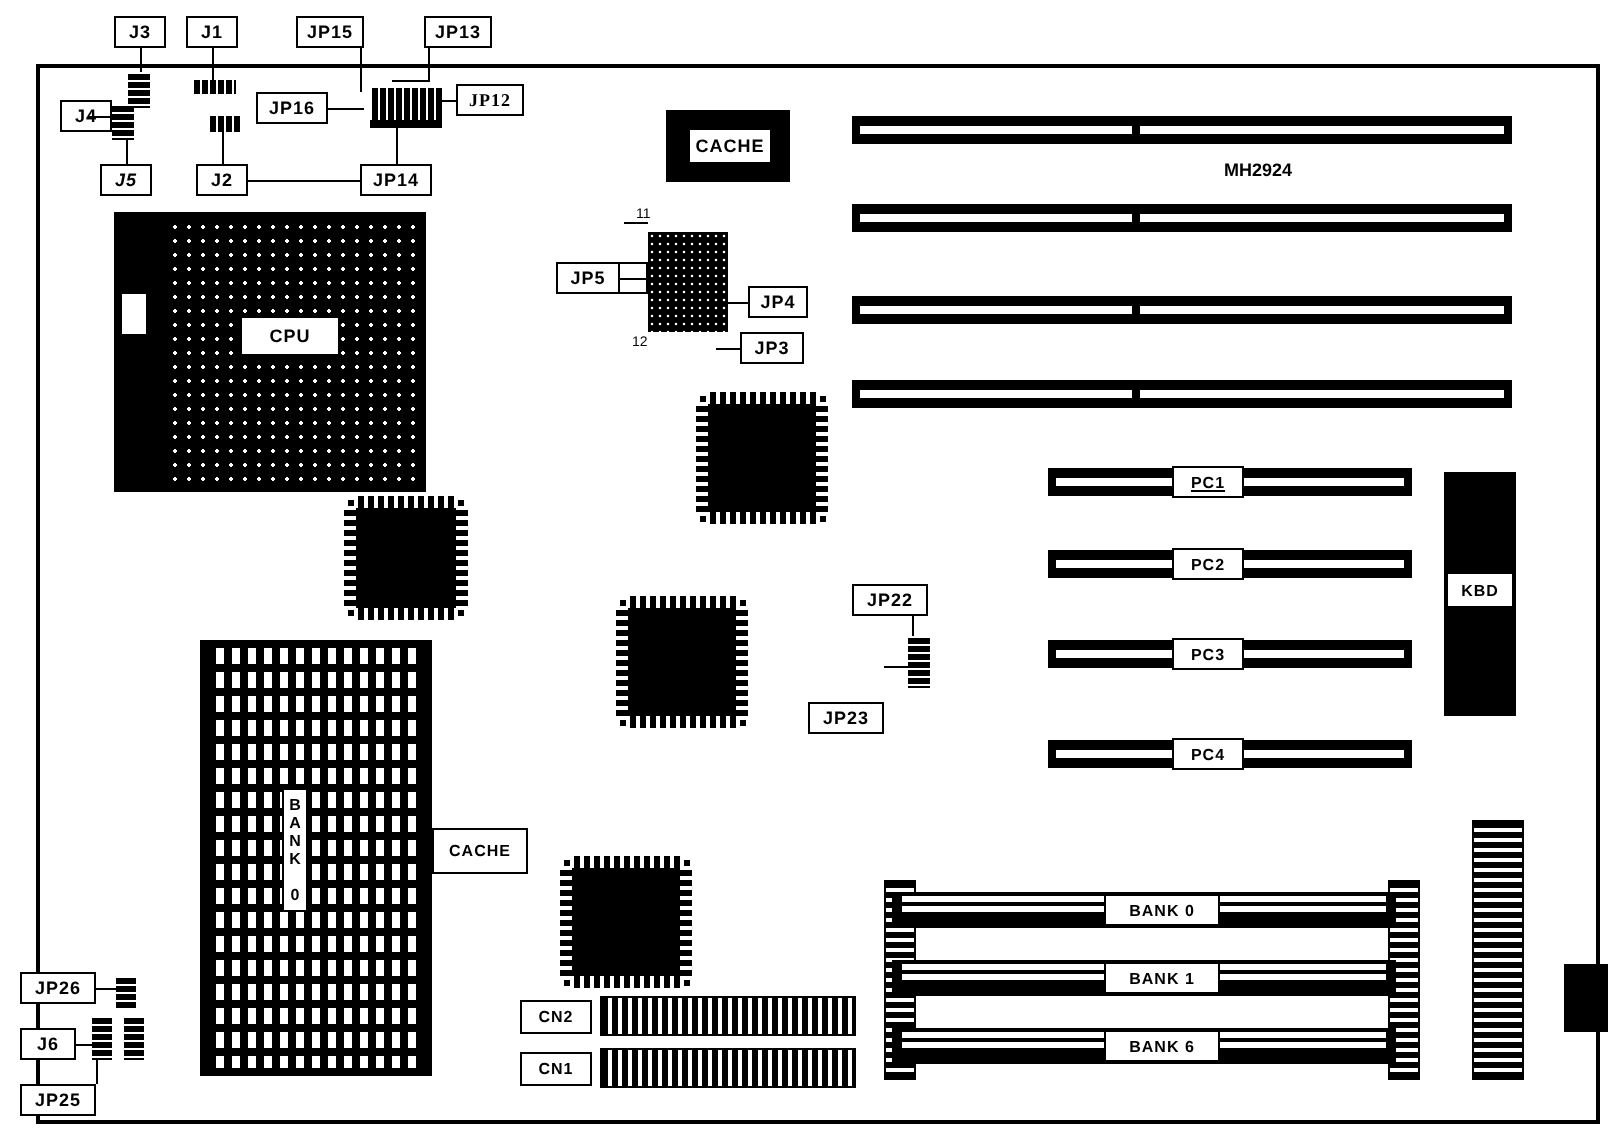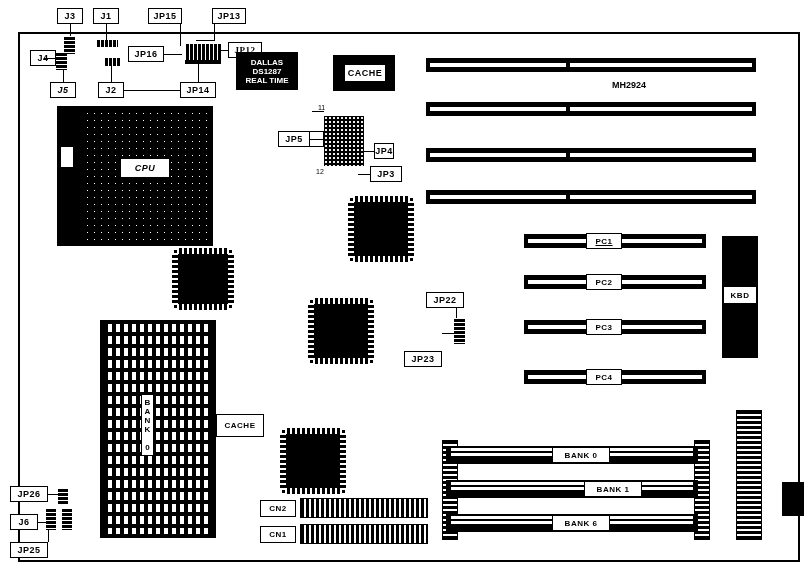--- a/index.html
+++ b/index.html
@@ -112,25 +112,20 @@
   <div class="abs line-v" style="left:63px;top:70px;height:12px;"></div>
 
   <div class="abs lbl" style="left:98px;top:82px;width:26px;height:16px;">J2</div>
   <div class="abs line-v" style="left:111px;top:66px;height:16px;"></div>
   <div class="abs jmp" style="left:104px;top:58px;width:16px;height:8px;"></div>
 
   <div class="abs lbl" style="left:180px;top:82px;width:36px;height:16px;">JP14</div>
   <div class="abs line-v" style="left:198px;top:64px;height:18px;"></div>
   <div class="abs line-h" style="left:124px;top:90px;width:56px;"></div>
 
-  <div class="abs dallas" style="left:236px;top:52px;width:62px;height:38px;">
-    <span>DALLAS</span>
-    <span>DS1287</span>
-    <span>REAL TIME</span>
-  </div>
 
   <div class="abs blk" style="left:333px;top:55px;width:62px;height:36px;"></div>
   <div class="abs lbl" style="left:344px;top:64px;width:42px;height:18px;">CACHE</div>
 
   <div class="abs txt" style="left:612px;top:80px;">MH2924</div>
 
   <div class="abs slot" style="left:426px;top:58px;width:182px;height:14px;">
       <div class="inner"></div>
     </div>
   <div class="abs slot" style="left:566px;top:58px;width:190px;height:14px;">
@@ -173,37 +168,37 @@
   <div class="abs slot" style="left:524px;top:370px;width:182px;height:14px;">
       <div class="inner"></div>
     </div>
   <div class="abs lbl sm" style="left:586px;top:369px;width:36px;height:16px;">PC4</div>
 
   <div class="abs blk" style="left:722px;top:236px;width:36px;height:122px;"></div>
   <div class="abs lbl sm" style="left:723px;top:286px;width:34px;height:18px;">KBD</div>
 
   <div class="abs blk" style="left:57px;top:106px;width:156px;height:140px;"></div>
   <div class="abs grid-dots" style="left:84px;top:110px;width:124px;height:132px;"></div>
-  <div class="abs lbl" style="left:120px;top:158px;width:50px;height:20px;font-style:italic;">CPU</div>
+  <div class="abs lbl" style="left:120px;top:158px;width:50px;height:20px;">CPU</div>
 
   <div class="abs" style="left:57px;top:140px;width:20px;height:102px;background:#000;"></div>
   <div class="abs" style="left:60px;top:146px;width:14px;height:22px;background:#fff;border:1px solid #000;"></div>
   <div class="abs txt vert" style="left:60px;top:190px;font-size:9px;">AMP</div>
 
   <div class="abs lbl" style="left:280px;top:103px;width:44px;height:16px;margin-top:28px;">JP6</div>
   <div class="abs line-h" style="left:312px;top:111px;width:12px;"></div>
 
   <div class="abs lbl" style="left:278px;top:131px;width:32px;height:16px;">JP5</div>
   <div class="abs line-h" style="left:310px;top:139px;width:14px;"></div>
 
   <div class="abs grid-dots-fine" style="left:324px;top:116px;width:40px;height:50px;"></div>
   <div class="abs txt sm" style="left:318px;top:104px;">11</div>
   <div class="abs txt sm" style="left:316px;top:168px;">12</div>
 
-  <div class="abs lbl" style="left:374px;top:143px;width:20px;height:16px;">JP4</div>
+  <div class="abs lbl" style="left:374px;top:143px;width:30px;height:16px;">JP4</div>
   <div class="abs line-h" style="left:362px;top:151px;width:12px;"></div>
 
   <div class="abs lbl" style="left:370px;top:166px;width:32px;height:16px;">JP3</div>
   <div class="abs line-h" style="left:358px;top:174px;width:12px;"></div>
 
   <div class="abs chip-pins" style="left:348px;top:196px;width:66px;height:66px;"></div>
   <div class="abs chip-pins" style="left:172px;top:248px;width:62px;height:62px;"></div>
   <div class="abs chip-pins" style="left:308px;top:298px;width:66px;height:66px;"></div>
   <div class="abs chip-pins" style="left:280px;top:428px;width:66px;height:66px;"></div>
 
@@ -227,21 +222,21 @@
   <div class="abs simm-row" style="left:446px;top:446px;width:252px;height:18px;">
     <div class="slotline"></div>
       <div class="slotline"></div>
   </div>
   <div class="abs lbl sm" style="left:552px;top:447px;width:58px;height:16px;">BANK 0</div>
 
   <div class="abs simm-row" style="left:446px;top:480px;width:252px;height:18px;">
     <div class="slotline"></div>
       <div class="slotline"></div>
   </div>
-  <div class="abs lbl sm" style="left:584px;top:481px;width:58px;height:16px;">BANK 1</div>
+  <div class="abs lbl sm" style="left:552px;top:481px;width:58px;height:16px;">BANK 1</div>
 
   <div class="abs simm-row" style="left:446px;top:514px;width:252px;height:18px;">
     <div class="slotline"></div>
       <div class="slotline"></div>
   </div>
   <div class="abs lbl sm" style="left:552px;top:515px;width:58px;height:16px;">BANK 6</div>
 
   <div class="abs lbl sm" style="left:260px;top:500px;width:36px;height:17px;">CN2</div>
   <div class="abs comb" style="left:300px;top:498px;width:128px;height:20px;"></div>
 

